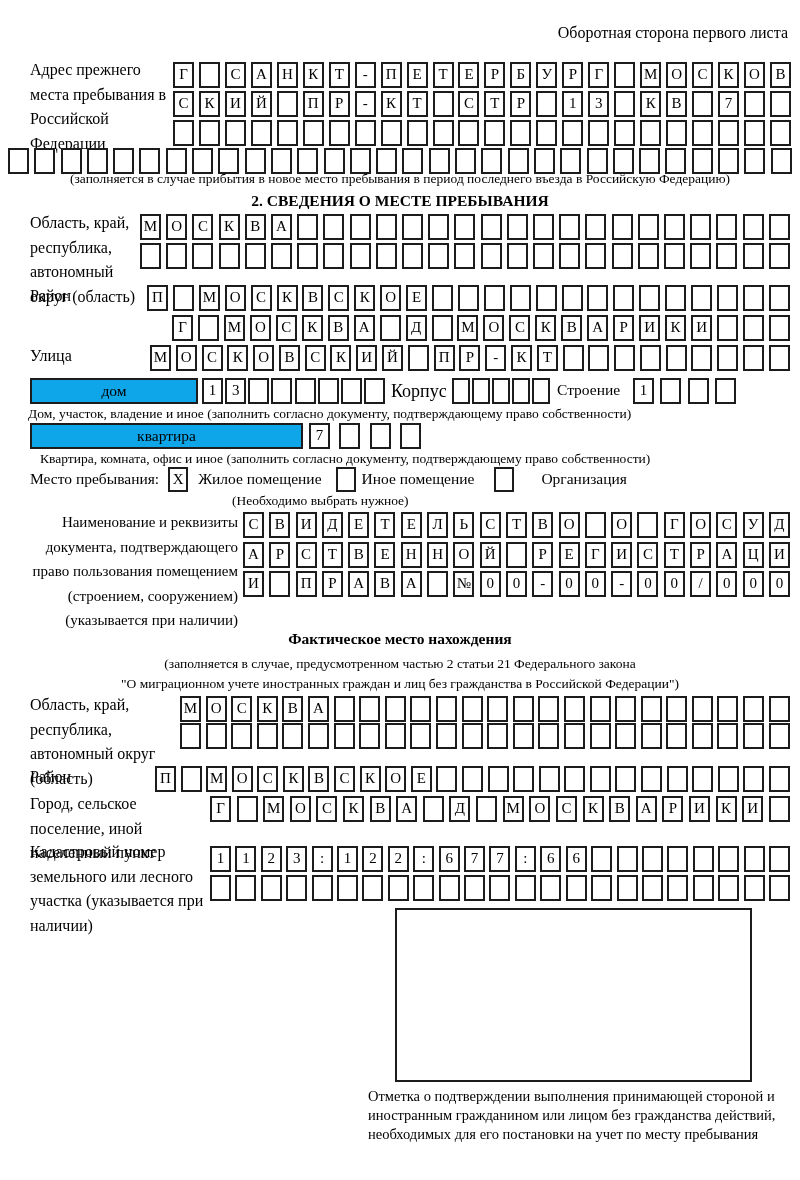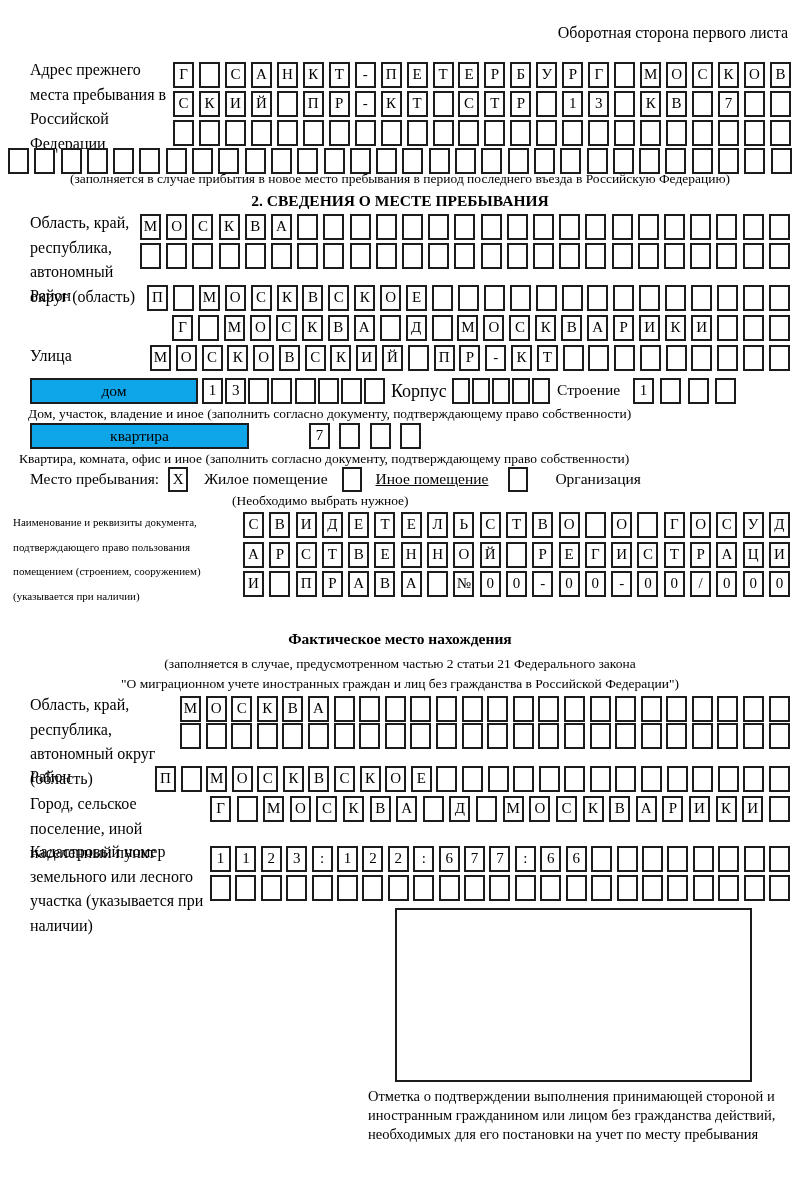--- a/index.html
+++ b/index.html
@@ -317,41 +317,41 @@
     </div>
   <div class="abs" style="left:557px;top:381px;font-size:15.5px;text-align:center;">Строение</div>
   <div class="grid" style="left:633px;top:378px;width:103px;">
       <span class="cell">1</span>
       <span class="cell"></span>
       <span class="cell"></span>
       <span class="cell"></span>
     </div>
   <div class="abs cap" style="left:28px;top:406px;">Дом, участок, владение и иное (заполнить согласно документу, подтверждающему право собственности)</div>
 
-  <div class="abs labelbox" style="left:30px;top:423px;width:219px;">квартира</div>
+  <div class="abs labelbox" style="left:30px;top:423px;width:273px;">квартира</div>
   <div class="grid" style="left:309px;top:423px;width:112px;">
       <span class="cell">7</span>
       <span class="cell"></span>
       <span class="cell"></span>
       <span class="cell"></span>
     </div>
-  <div class="abs cap" style="left:19px;top:451px;">Квартира, комната, офис и иное (заполнить согласно документу, подтверждающему право собственности)</div>
+  <div class="abs cap" style="left:40px;top:451px;">Квартира, комната, офис и иное (заполнить согласно документу, подтверждающему право собственности)</div>
 
   <div class="abs optrow" style="left:30px;top:466px;height:26px;">
     <span>Место пребывания:</span>
     <span class="checkbox" style="margin-left:9px;">X</span>
-    <span style="margin-left:16px;">Жилое помещение</span>
+    <span style="margin-left:10px;">Жилое помещение</span>
     <span class="checkbox" style="margin-left:14px;"></span>
-    <span style="margin-left:14px;text-decoration:underline;">Иное помещение</span>
+    <span style="margin-left:6px;">Иное помещение</span>
     <span class="checkbox" style="margin-left:20px;"></span>
     <span style="margin-left:27px;">Организация</span>
   </div>
   <div class="abs cap" style="left:232px;top:493px;">(Необходимо выбрать нужное)</div>
 
-  <div class="abs" style="left:13px;top:510px;width:208px;font-size:11px;line-height:24.5px;">Наименование и реквизиты документа, подтверждающего право пользования помещением (строением, сооружением) (указывается при наличии)</div>
+  <div class="abs" style="left:30px;top:510px;width:208px;font-size:15px;line-height:24.5px;text-align:right;">Наименование и реквизиты документа, подтверждающего право пользования помещением (строением, сооружением) (указывается при наличии)</div>
   <div class="grid" style="left:243px;top:512px;width:547px;">
       <span class="cell">С</span>
       <span class="cell">В</span>
       <span class="cell">И</span>
       <span class="cell">Д</span>
       <span class="cell">Е</span>
       <span class="cell">Т</span>
       <span class="cell">Е</span>
       <span class="cell">Л</span>
       <span class="cell">Ь</span>

